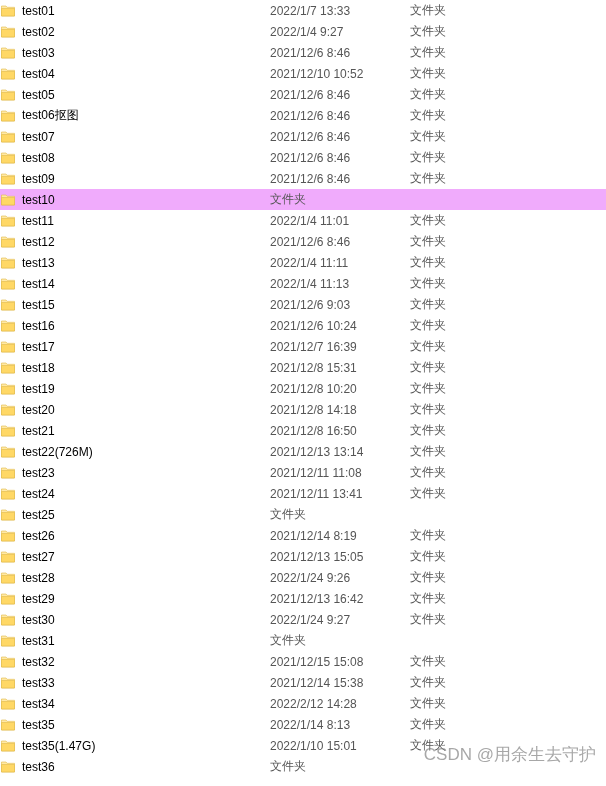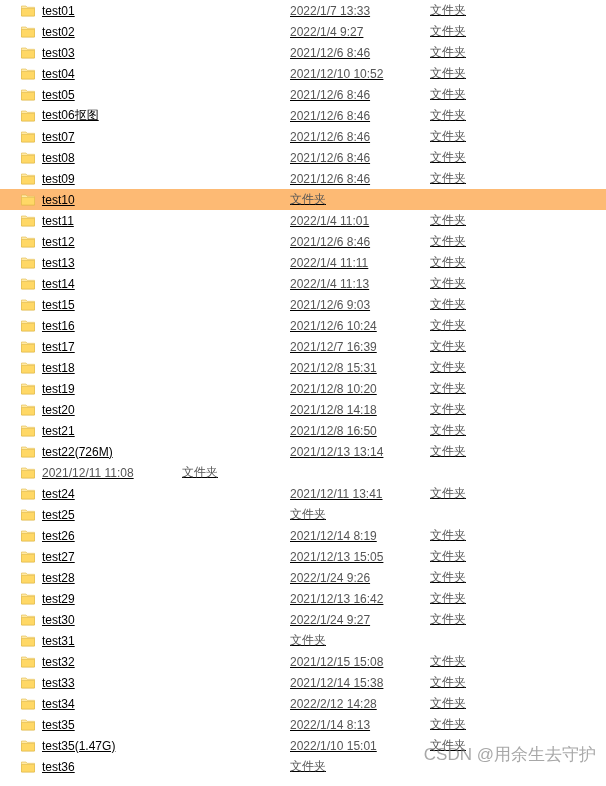--- a/index.html
+++ b/index.html
@@ -14,26 +14,25 @@
       color: #000000;
       width: 606px;
     }
     .file-list {
       width: 100%;
     }
     .file-row {
       display: flex;
       align-items: center;
       height: 21px;
-      padding-left: 20px;
+      padding-left: 0;
       cursor: default;
-      text-decoration: underline;
     }
     .file-row.selected {
-      background-color: #fdba74;
+      background-color: #f0abfc;
     }
     .folder-icon {
       width: 16px;
       height: 16px;
       margin-right: 6px;
       flex-shrink: 0;
     }
     .folder-icon svg {
       width: 16px;
       height: 16px;
@@ -312,20 +311,21 @@
       <span class="col-date">2021/12/13 13:14</span>
       <span class="col-type">文件夹</span>
     </div>
     <div class="file-row">
       <span class="folder-icon">
         <svg viewBox="0 0 16 16" xmlns="http://www.w3.org/2000/svg">
   <path d="M1.5 3 L6 3 L7.2 4.3 L14.5 4.3 L14.5 13 L1.5 13 Z" fill="#ffe9a6" stroke="#e0b848" stroke-width="0.6"></path>
   <path d="M1.5 5.5 L14.5 5.5 L14.5 13 L1.5 13 Z" fill="#ffd866" stroke="#e0b848" stroke-width="0.6"></path>
 </svg>
       </span>
+      <span class="col-name">test23</span>
       <span class="col-date">2021/12/11 11:08</span>
       <span class="col-type">文件夹</span>
     </div>
     <div class="file-row">
       <span class="folder-icon">
         <svg viewBox="0 0 16 16" xmlns="http://www.w3.org/2000/svg">
   <path d="M1.5 3 L6 3 L7.2 4.3 L14.5 4.3 L14.5 13 L1.5 13 Z" fill="#ffe9a6" stroke="#e0b848" stroke-width="0.6"></path>
   <path d="M1.5 5.5 L14.5 5.5 L14.5 13 L1.5 13 Z" fill="#ffd866" stroke="#e0b848" stroke-width="0.6"></path>
 </svg>
       </span>

